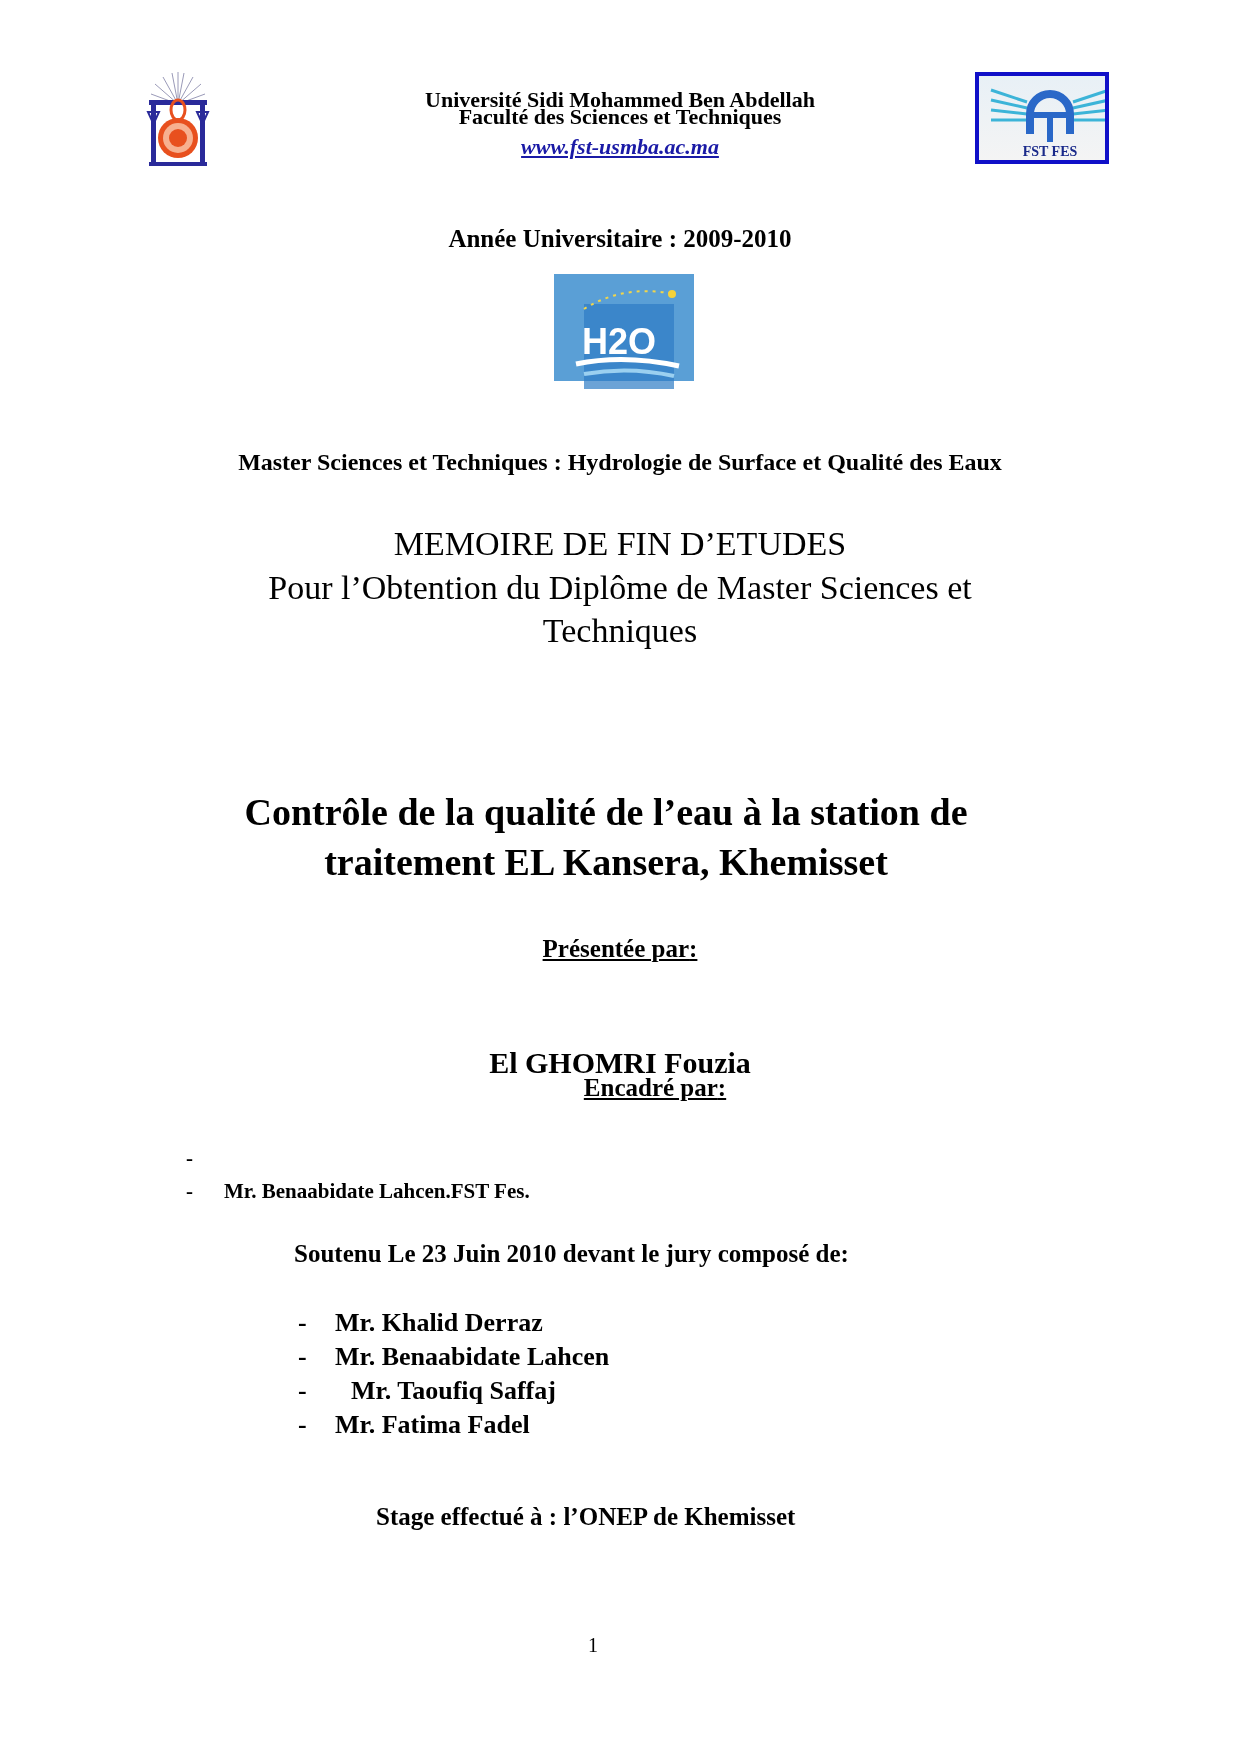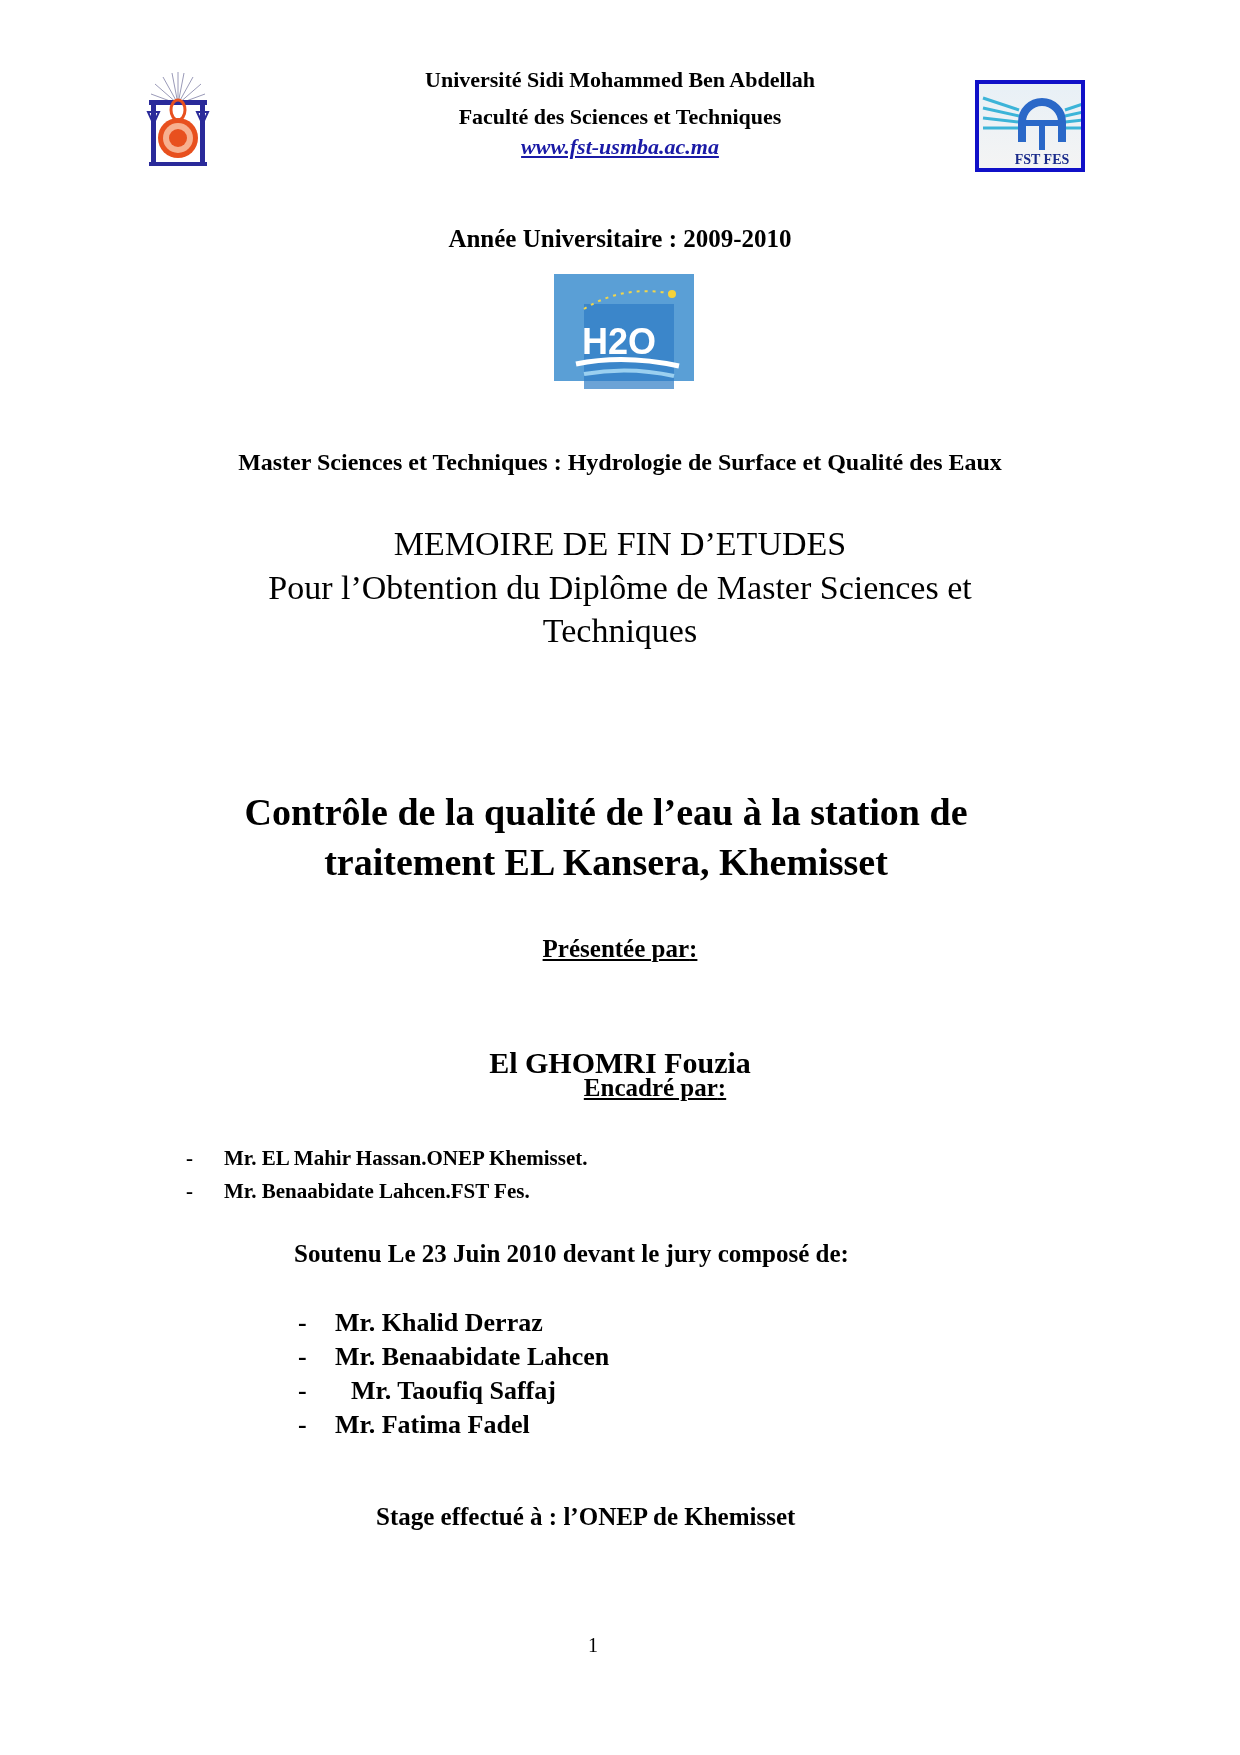--- a/index.html
+++ b/index.html
@@ -17,22 +17,22 @@
   .label { font-weight:bold; font-size:25px; text-decoration:underline; }
   .label .colon { text-decoration:none; }
   .name { font-weight:bold; font-size:30px; }
   .sup { font-weight:bold; font-size:21px; }
   .soutenu { font-weight:bold; font-size:25px; }
   .jury { font-weight:bold; font-size:26px; }
   .stage { font-weight:bold; font-size:25px; }
   .pagenum { font-size:20px; }
   .dash { position:absolute; }
   .logo-left { left:145px; top:72px; width:66px; height:96px; }
-  .logo-right { left:975px; top:80px; width:110px; height:92px; box-sizing:border-box;
-                border:4px solid #1010c8; background:linear-gradient(#e8f0f6,#f4f4f4); overflow:hidden; }
+  .logo-right { left:975px; top:72px; width:134px; height:92px; box-sizing:border-box;
+                border:4px solid #1010c8; background:linear-gradient(#e8f0f6,#f4f4f4); overflow:hidden;padding-left:8px; }
   .logo-h2o { left:554px; top:274px; width:140px; height:107px; background:#5a9fd6; }
 </style>
 </head>
 <body>
 
 <div class="abs logo-left">
   <svg width="66" height="96" viewBox="0 0 66 96">
     <g stroke="#9a9ab8" stroke-width="1">
       <line x1="33" y1="32" x2="6" y2="22"></line>
         <line x1="33" y1="32" x2="10" y2="12"></line>
@@ -50,21 +50,21 @@
     <polygon points="3,40 14,40 8.5,52" fill="none" stroke="#2a2a9a" stroke-width="2"></polygon>
     <polygon points="52,40 63,40 57.5,52" fill="none" stroke="#2a2a9a" stroke-width="2"></polygon>
     <rect x="4" y="90" width="58" height="4" fill="#2a2a9a"></rect>
     <circle cx="33" cy="66" r="20" fill="#e8501e"></circle>
     <circle cx="33" cy="66" r="15" fill="#f7b08f"></circle>
     <circle cx="33" cy="66" r="9" fill="#e8501e"></circle>
     <ellipse cx="33" cy="38" rx="7" ry="10" fill="none" stroke="#e8501e" stroke-width="3"></ellipse>
   </svg>
 </div>
 
-<div class="abs center hdr" style="top:66px;">Université Sidi Mohammed Ben Abdellah</div>
+<div class="abs center hdr" style="top:86px;">Université Sidi Mohammed Ben Abdellah</div>
 <div class="abs center hdr" style="top:103px;">Faculté des Sciences et Techniques</div>
 <div class="abs center hdr" style="top:133px;">
   <a class="url">www.fst-usmba.ac.ma</a>
 </div>
 
 <div class="abs logo-right">
   <svg width="126" height="84" viewBox="0 0 126 84">
     <g stroke="#3cb4d8" stroke-width="3">
       <line x1="4" y1="14" x2="40" y2="26"></line>
         <line x1="4" y1="24" x2="40" y2="32"></line>
@@ -108,21 +108,20 @@
   <span class="label">Présentée par</span><span class="label"><span class="colon" style="font-weight:bold;font-size:25px;">:</span></span>
 </div>
 <div class="abs center name" style="top:1002px;margin-top:44px;">El GHOMRI Fouzia</div>
 
 <div class="abs center" style="top:1074px;margin-left:35px;">
   <span class="label">Encadré par</span><span class="label"><span class="colon" style="font-weight:bold;font-size:25px;">:</span></span>
 </div>
 
 <div class="abs sup" style="left:0; top:1146px; width:1240px; height:30px;">
   <span class="dash" style="left:186px;">-</span>
-  <span class="dash" style="left:224px;">Mr. EL Mahir Hassan.ONEP Khemisset.</span>
 </div>
 <div class="abs sup" style="left:0; top:1179px; width:1240px; height:30px;">
   <span class="dash" style="left:186px;">-</span>
   <span class="dash" style="left:224px;">Mr. Benaabidate Lahcen.FST Fes.</span>
 </div>
 
 <div class="abs soutenu" style="left:294px; top:1240px;">Soutenu Le 23 Juin 2010  devant le jury composé de:</div>
 
 <div class="abs jury" style="left:0; top:1308px; width:1240px; height:34px;">
   <span class="dash" style="left:298px;">-</span>

